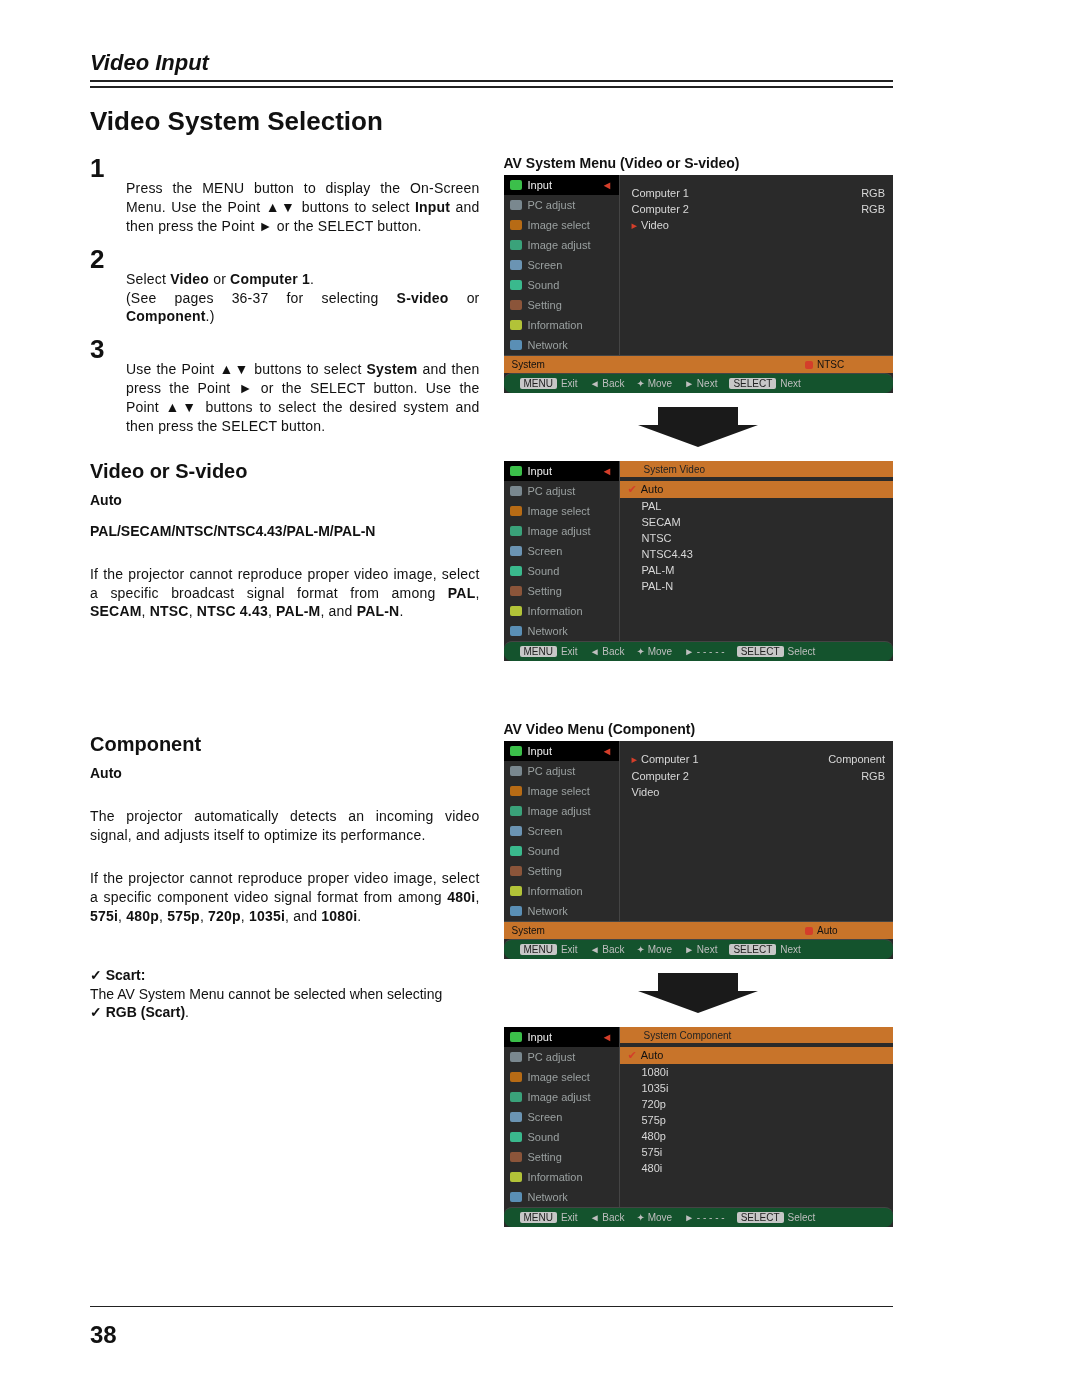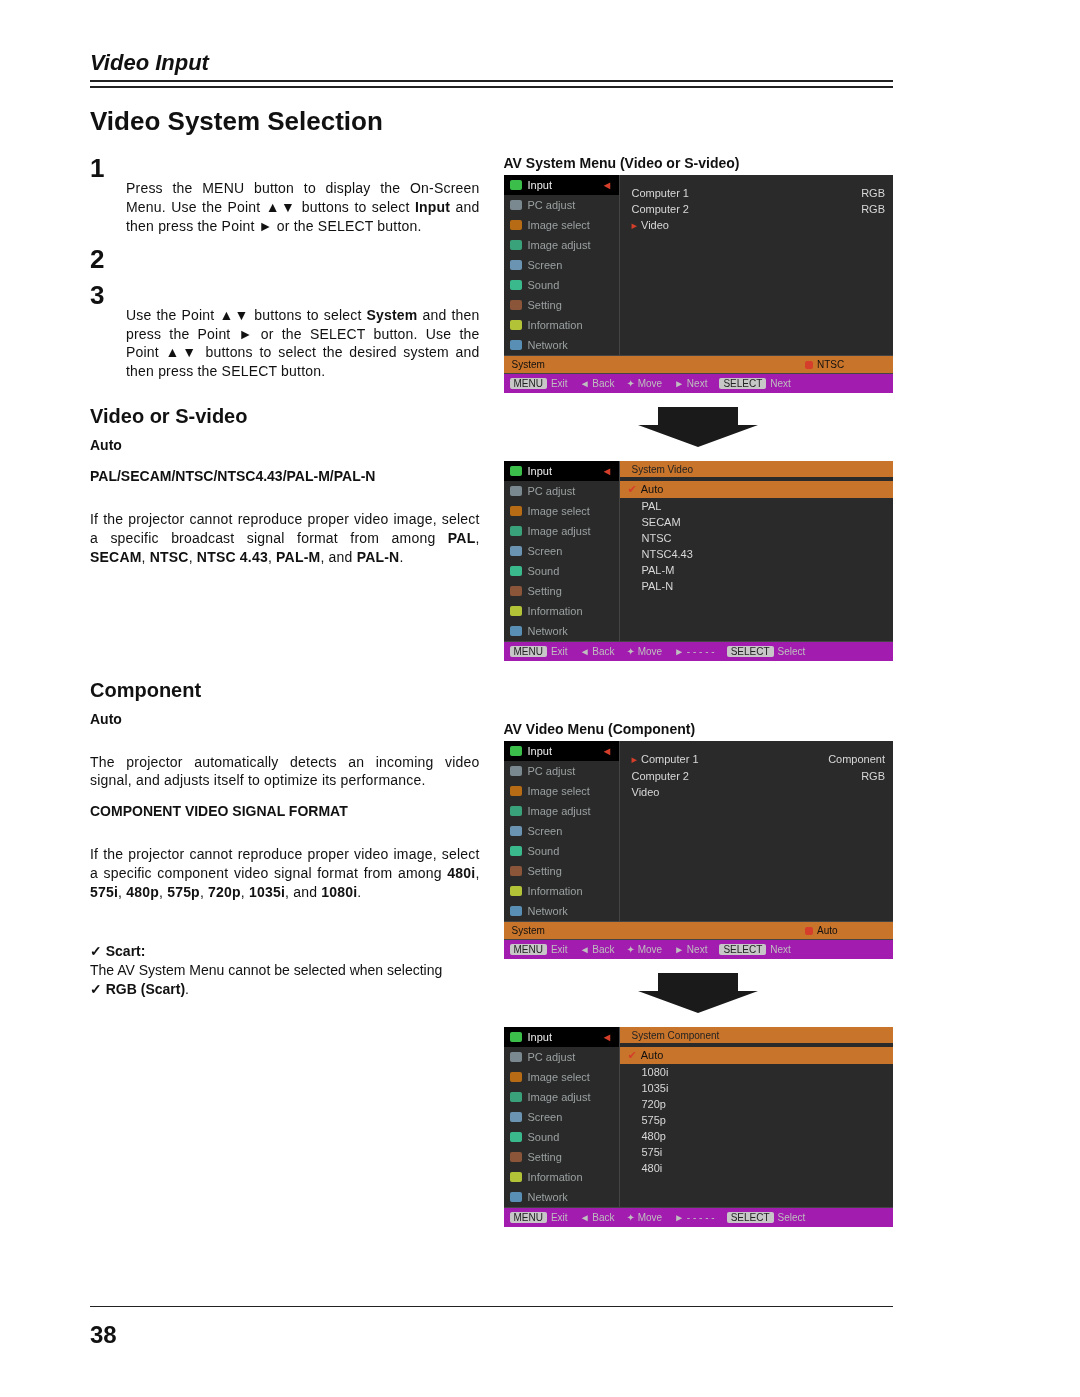--- a/index.html
+++ b/index.html
@@ -31,27 +31,27 @@
   .icn.green{background:#3bbf4a;border-radius:2px;}
   .icn.mon{background:#7a888f;border-radius:2px;}
   .icn.pic{background:#b76b15;border-radius:2px;}
   .icn.adj{background:#3aa27a;border-radius:2px;}
   .icn.scr{background:#6b94b3;border-radius:2px;}
   .icn.snd{background:#3ab98d;border-radius:2px;}
   .icn.set{background:#8b553a;border-radius:2px;}
   .icn.inf{background:#b2c338;border-radius:2px;}
   .icn.net{background:#5a8fb5;border-radius:2px;}
   .main{flex:1;position:relative;padding:6px 8px 0 8px;min-height:140px;}
-  .sysheader{position:absolute;top:0;left:0;right:0;height:16px;background:#c8742a;color:#222;display:flex;align-items:center;padding:0 12px;gap:6px;font-size:10px;}
+  .sysheader{position:absolute;top:0;left:0;right:0;height:16px;background:#c8742a;color:#222;display:flex;align-items:center;padding:0 24px;gap:6px;font-size:10px;}
   .list{padding-top:20px;}
   .listItem{color:#d8d8d8;font-size:11px;padding:2px 0 2px 22px;}
   .inputs{padding-top:4px;}
   .inputs .ln{display:flex;justify-content:space-between;color:#d8d8d8;font-size:11px;padding:2px 0 2px 4px;}
   .inputs .ln .dot{color:#d43e2a;margin-right:4px;}
-  .footbar{background:#a21caf;display:flex;align-items:center;color:#bfbfbf;font-size:10px;padding:4px 6px;gap:12px;border-top:1px solid #444;}
+  .footbar{background:#14532d;display:flex;align-items:center;color:#bfbfbf;font-size:10px;padding:4px 16px;gap:12px;border-top:1px solid #444;border-radius:8px;}
   .footbar span{display:flex;align-items:center;gap:4px;}
   .badge{background:#c7c7c7;color:#222;border-radius:2px;padding:0 4px;}
   .systembar{display:flex;background:#000;border-top:1px solid #444;}
   .systembar .lab{flex:1;background:#c8742a;color:#111;font-size:10px;padding:3px 8px;display:flex;align-items:center;}
   .systembar .val{width:80px;background:#c8742a;color:#111;font-size:10px;padding:3px 8px;display:flex;align-items:center;gap:4px;}
   .systembar .val::before{content:"";display:inline-block;width:8px;height:8px;background:#d43e2a;border-radius:2px;}
   .arrow{width:120px;height:40px;margin:14px auto 14px auto;}
   .arrow svg{display:block;width:100%;height:100%;}
 </style>
 </head>
@@ -65,36 +65,36 @@
   <div class="cols">
 
     <div class="left">
       <div id="steps">
           <div class="step">
             <div class="stepN">1</div>
             <div class="body">Press the MENU button to display the On-Screen Menu. Use the Point ▲▼ buttons to select <b>Input</b> and then press the Point ► or the SELECT button.</div>
           </div>
           <div class="step">
             <div class="stepN">2</div>
+            <div class="body">Select <b>Video</b> or <b>Computer 1</b>.<br>(See pages 36-37 for selecting <b>S-video</b> or <b>Component</b>.)</div>
           </div>
           <div class="step">
             <div class="stepN">3</div>
             <div class="body">Use the Point ▲▼ buttons to select <b>System</b> and then press the Point ► or the SELECT button. Use the Point ▲▼ buttons to select the desired system and then press the SELECT button.</div>
           </div>
         </div>
 
       <div class="sub-h">Video or S-video</div>
       <div class="sub-hb">Auto</div>
       <div class="sub-hb" style="margin-top:12px">PAL/SECAM/NTSC/NTSC4.43/PAL-M/PAL-N</div>
       <div class="body">If the projector cannot reproduce proper video image, select a specific broadcast signal format from among <b>PAL</b>, <b>SECAM</b>, <b>NTSC</b>, <b>NTSC 4.43</b>, <b>PAL-M</b>, and <b>PAL-N</b>.</div>
 
       <div class="sub-h" style="margin-top:110px">Component</div>
       <div class="sub-hb">Auto</div>
       <div class="body">The projector automatically detects an incoming video signal, and adjusts itself to optimize its performance.</div>
-      <div class="sub-hb" style="margin-top:12px">COMPONENT VIDEO SIGNAL FORMAT</div>
       <div class="body">If the projector cannot reproduce proper video image, select a specific component video signal format from among <b>480i</b>, <b>575i</b>, <b>480p</b>, <b>575p</b>, <b>720p</b>, <b>1035i</b>, and <b>1080i</b>.</div>
 
       <div class="note">
         <b>Scart:</b><br>
         <span>The AV System Menu cannot be selected when selecting <b>RGB (Scart)</b>.</span>
       </div>
     </div>
 
     <div class="right">
       <div class="caption">AV System Menu (Video or S-video)</div>

